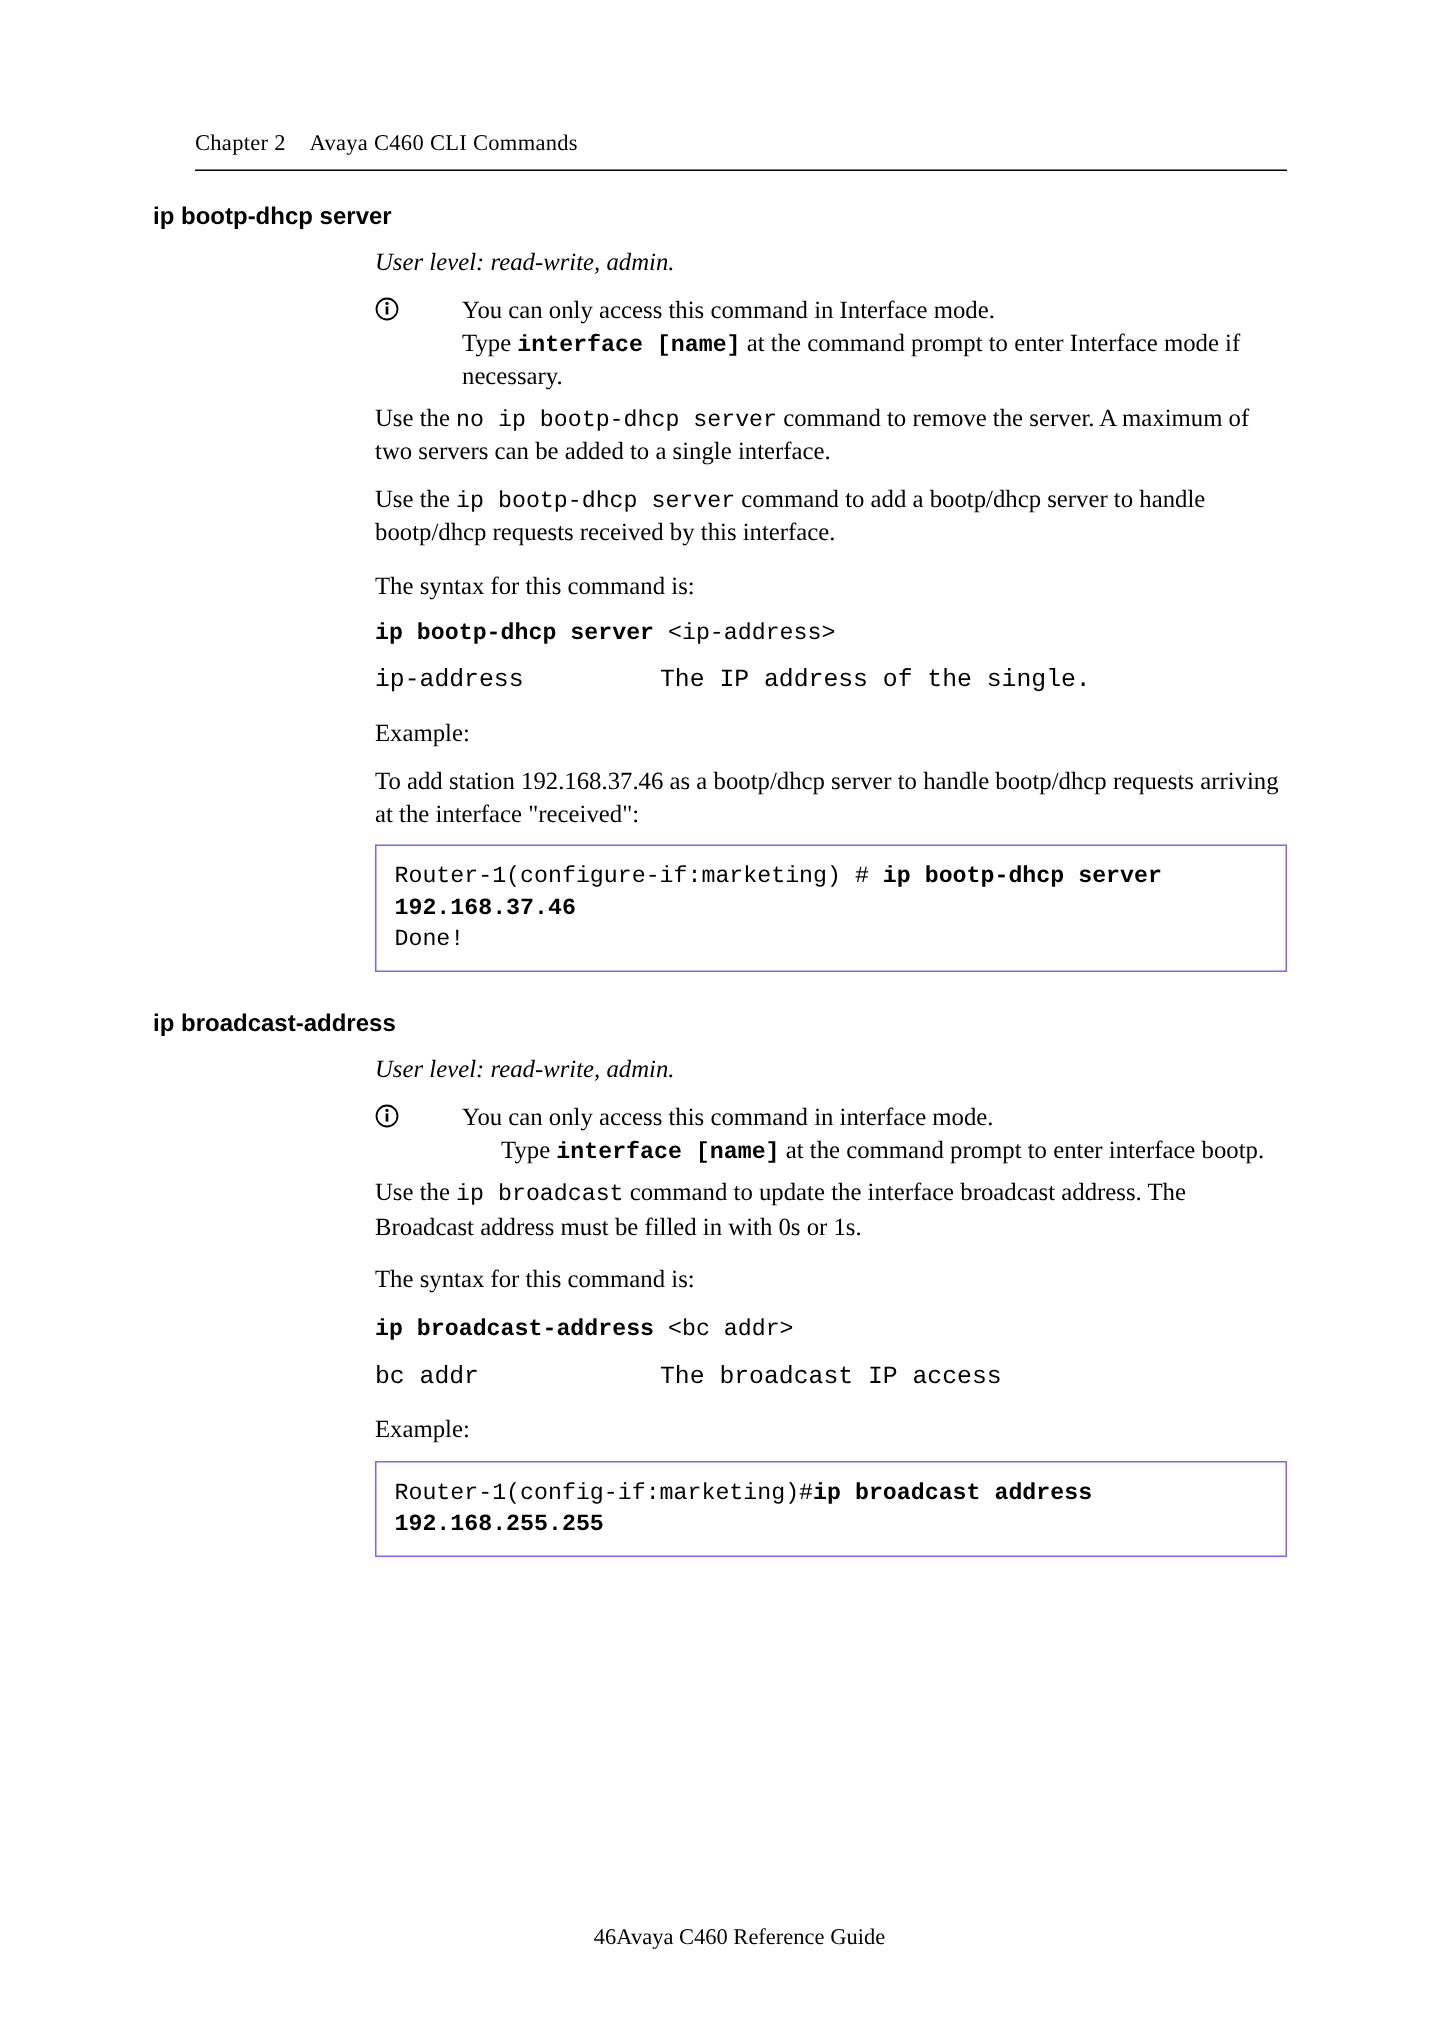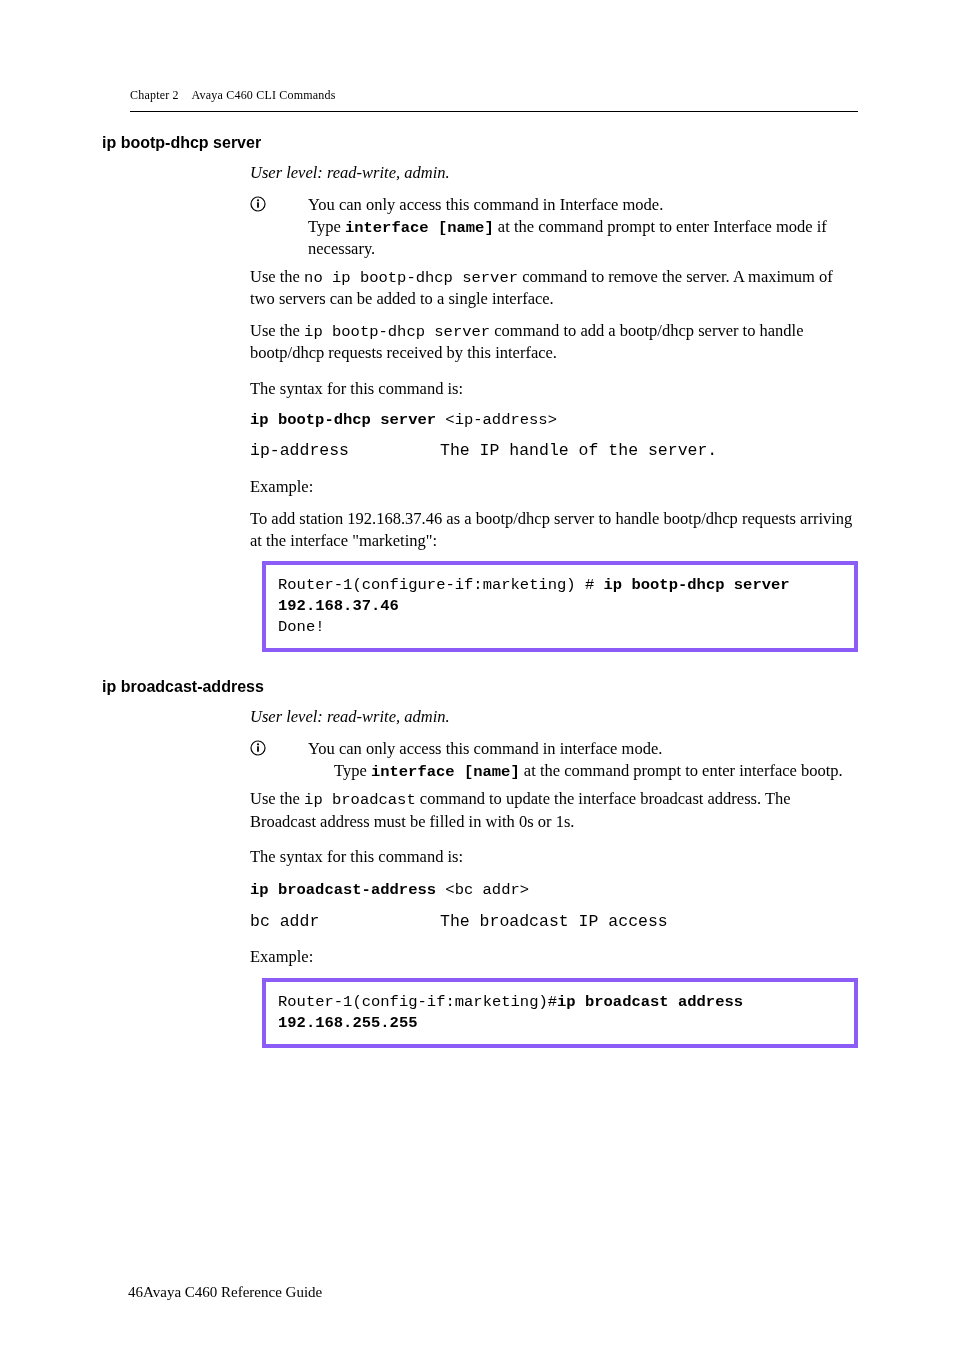--- a/index.html
+++ b/index.html
@@ -12,21 +12,21 @@
     width: 954px;
     height: 1351px;
     position: relative;
     box-sizing: border-box;
   }
   .page {
     padding: 88px 96px 0 130px;
     box-sizing: border-box;
   }
   .chapter-line {
-    font-size: 12px;
+    font-size: 15px;
     margin-bottom: 8px;
     letter-spacing: 0.2px;
   }
   .hr {
     border: none;
     border-top: 1px solid #000;
     margin: 0 0 22px 0;
   }
   .section-title {
     font-family: Arial, Helvetica, sans-serif;
@@ -70,36 +70,36 @@
     font-family: Liberation Mono, monospace;
   }
   .param-label {
     width: 190px;
     flex: 0 0 auto;
   }
   .param-desc {
     flex: 1;
   }
   .code-box {
-    border: 4px solid #8b5cf6;
+    border: 1px solid #8b5cf6;
     padding: 10px 12px 10px 12px;
-    margin: 10px 0 10px 12px;
+    margin: 10px 0 10px 0;
     font-family: "Courier New", Courier, monospace;
     font-size: 15.5px;
     line-height: 1.35;
     white-space: pre-wrap;
     word-break: break-word;
   }
   .footer {
     position: absolute;
     bottom: 50px;
     left: 128px;
     right: 96px;
     display: flex;
-    justify-content: flex-start;
+    justify-content: center;
     font-size: 15px;
   }
 </style>
 </head>
 <body>
 
 <div class="page">
 
   <div class="chapter-line">
     <span>Chapter 2</span>&nbsp;&nbsp;&nbsp;&nbsp;<span>Avaya C460 CLI Commands</span>
@@ -133,25 +133,25 @@
       <span>Use the </span><span class="mono">ip bootp-dhcp server</span><span> command to add a bootp/dhcp server to handle bootp/dhcp requests received by this interface.</span>
     </div>
 
     <div class="para" style="margin-top:14px;">The syntax for this command is:</div>
     <div class="mono para" style="margin-top:2px;">
       <span class="bold">ip bootp-dhcp server</span><span> &lt;ip-address&gt;</span>
     </div>
 
     <div class="param-row">
       <div class="param-label">ip-address</div>
-      <div class="param-desc">The IP handle of the server.</div>
+      <div class="param-desc">The IP address of the single.</div>
     </div>
 
     <div class="para">Example:</div>
-    <div class="para">To add station 192.168.37.46 as a bootp/dhcp server to handle bootp/dhcp requests arriving at the interface "marketing":</div>
+    <div class="para">To add station 192.168.37.46 as a bootp/dhcp server to handle bootp/dhcp requests arriving at the interface "received":</div>
 
     <div class="code-box"><span>Router-1(configure-if:marketing) # </span><span class="bold">ip bootp-dhcp server 192.168.37.46</span>
 <span>Done!</span></div>
   </div>
 
   <div class="section-title" style="margin-top:26px;">ip broadcast-address</div>
 
   <div class="body-block">
     <div class="italic para">User level: read-write, admin.</div>
 

